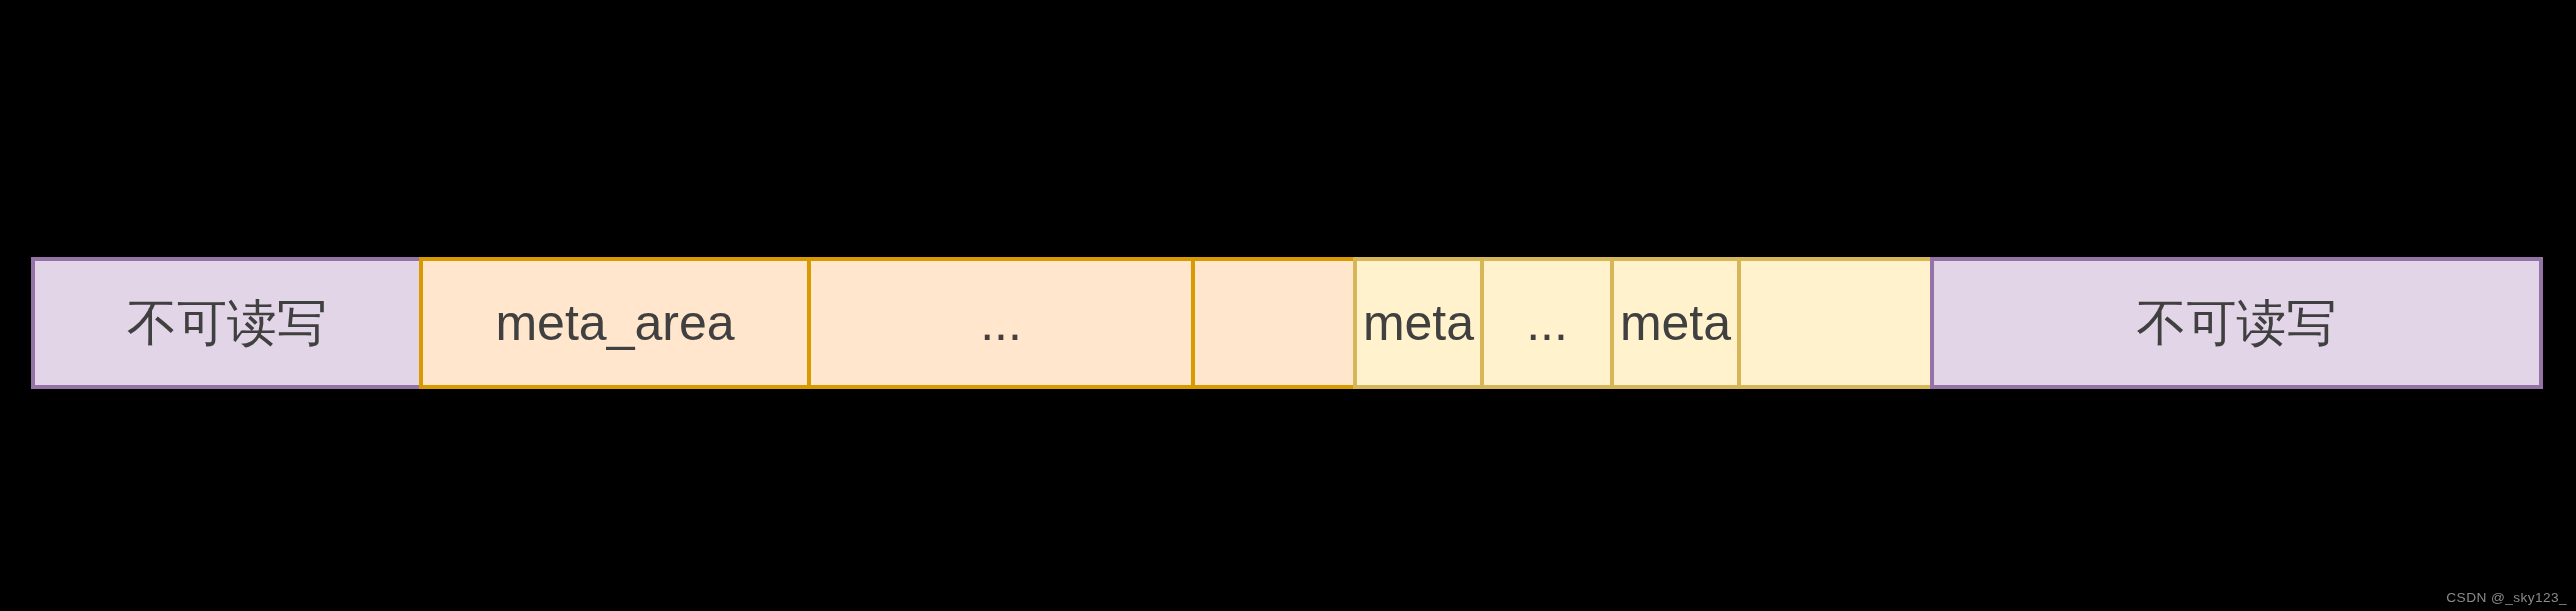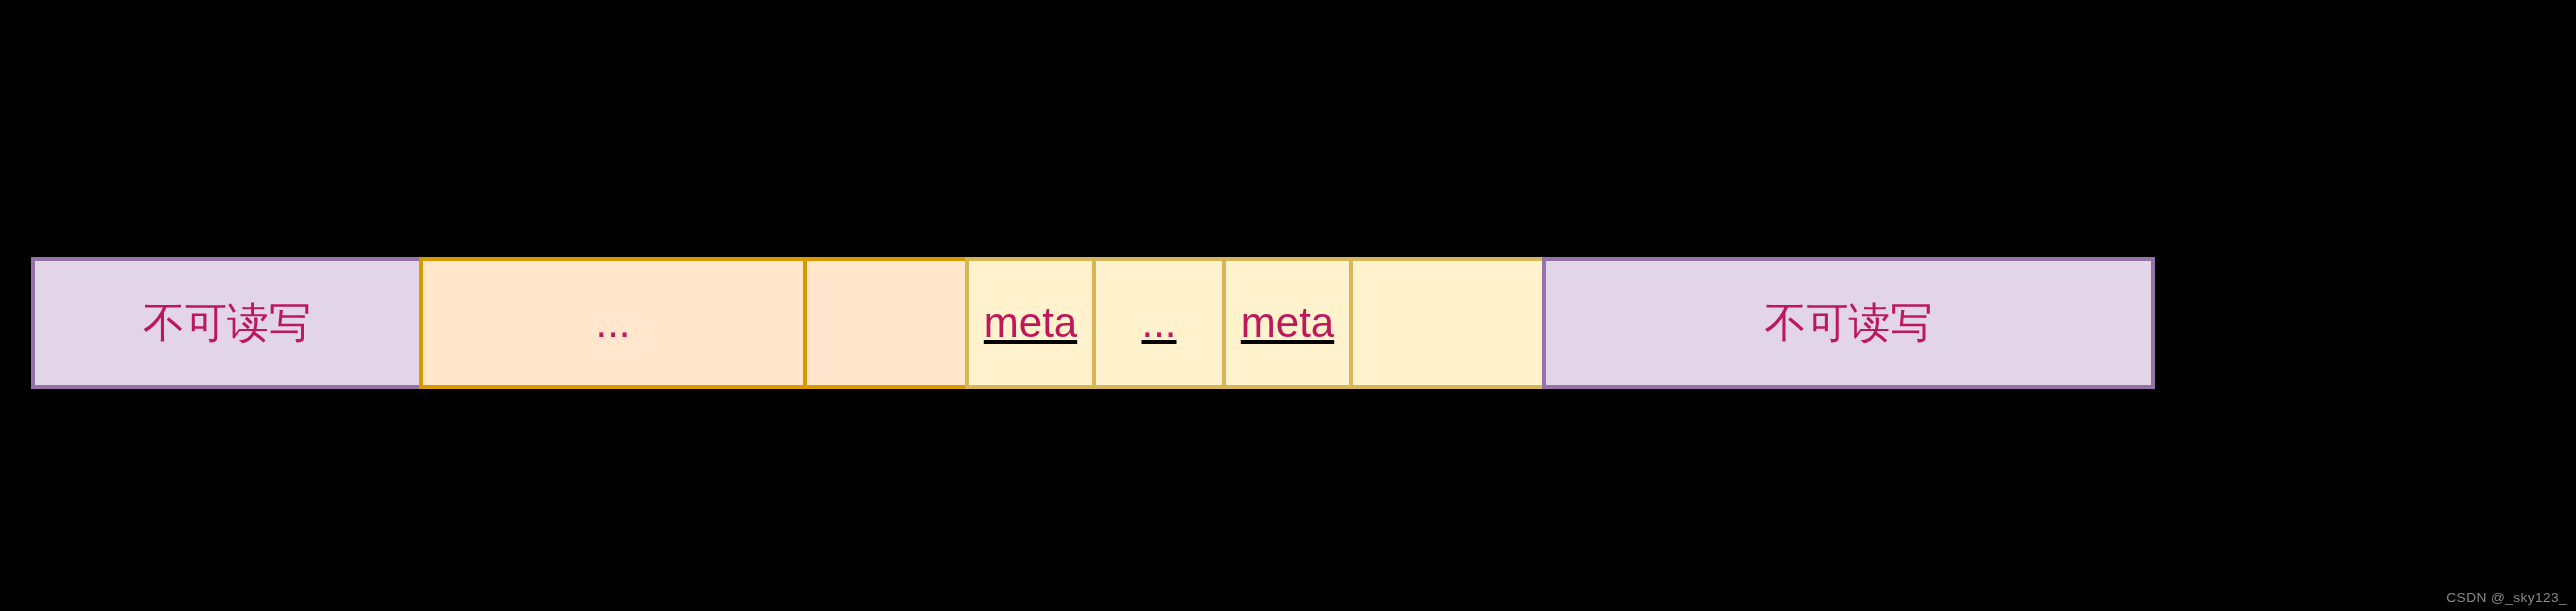--- a/index.html
+++ b/index.html
@@ -31,28 +31,28 @@
     justify-content: center;
     border-style: solid;
     border-width: 4.8px;
     border-right-width: 0;
     flex: 0 0 auto;
   }
   .seg:last-child {
     border-right-width: 4.8px;
   }
   .seg .label {
-    font-size: 42px;
+    font-size: 50px;
     line-height: 1.1;
-    color: #be185d;
+    color: #404040;
     white-space: nowrap;
   }
   .purple { background: #E1D5E7; border-color: #9673A6; }
   .orange { background: #FFE6CC; border-color: #D79B00; }
-  .yellow { background: #FFF2CC; border-color: #D6B656; text-decoration: underline; }
+  .yellow { background: #FFF2CC; border-color: #D6B656; }
 
   .w-noaccess-left   { width: 388px; }
   .w-meta-area       { width: 388px; }
   .w-meta-area-ell   { width: 384px; }
   .w-meta-area-tail  { width: 162px; }
   .w-meta-1          { width: 127px; }
   .w-meta-ell        { width: 130px; }
   .w-meta-2          { width: 127px; }
   .w-meta-tail       { width: 193px; }
   .w-noaccess-right  { width: 613px; }
@@ -68,20 +68,23 @@
 </style>
 </head>
 <body>
 
 <div class="layout-bar">
 
   <div class="seg purple w-noaccess-left">
     <span class="label">不可读写</span>
   </div>
 
+  <div class="seg orange w-meta-area">
+    <span class="label">meta_area</span>
+  </div>
 
   <div class="seg orange w-meta-area-ell">
     <span class="label">...</span>
   </div>
 
   <div class="seg orange w-meta-area-tail">
     <span class="label"></span>
   </div>
 
   <div class="seg yellow w-meta-1">

